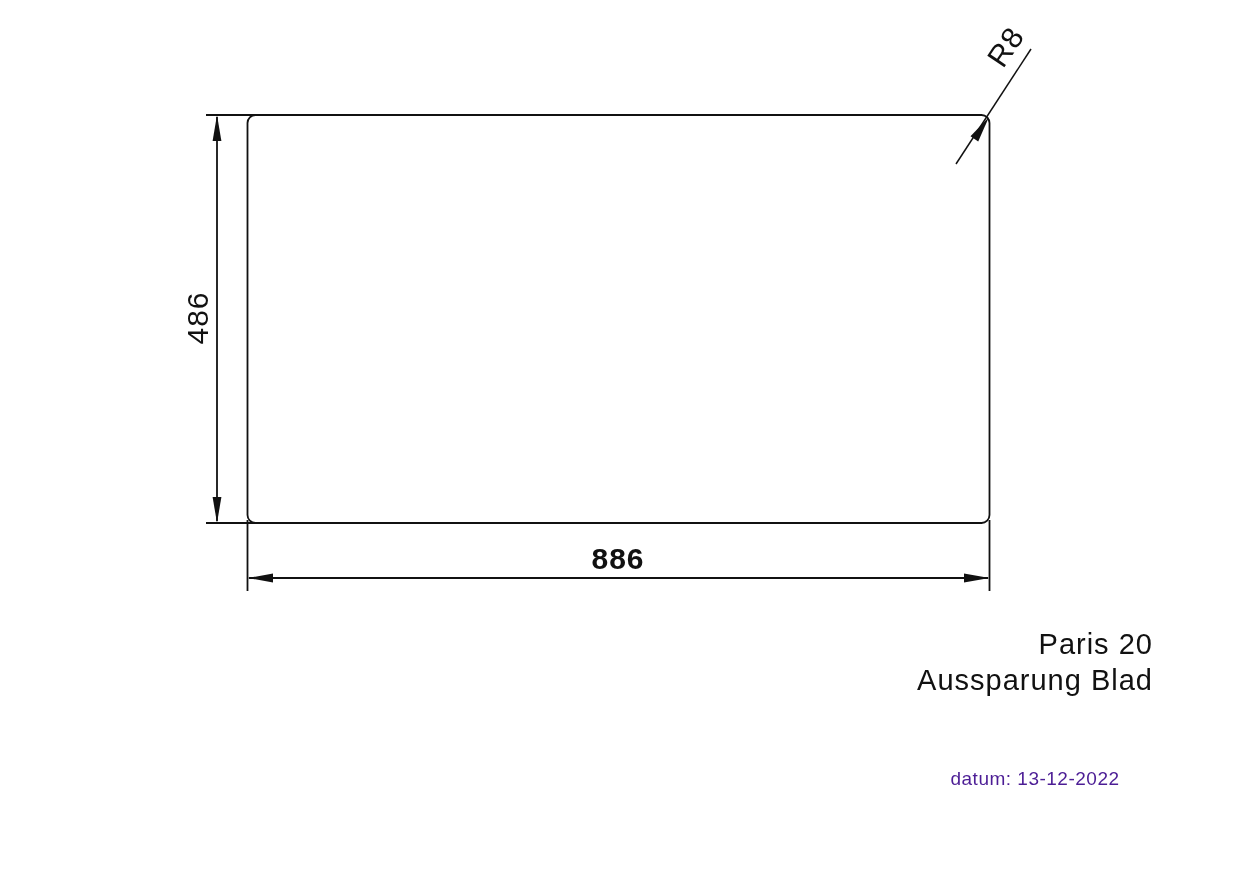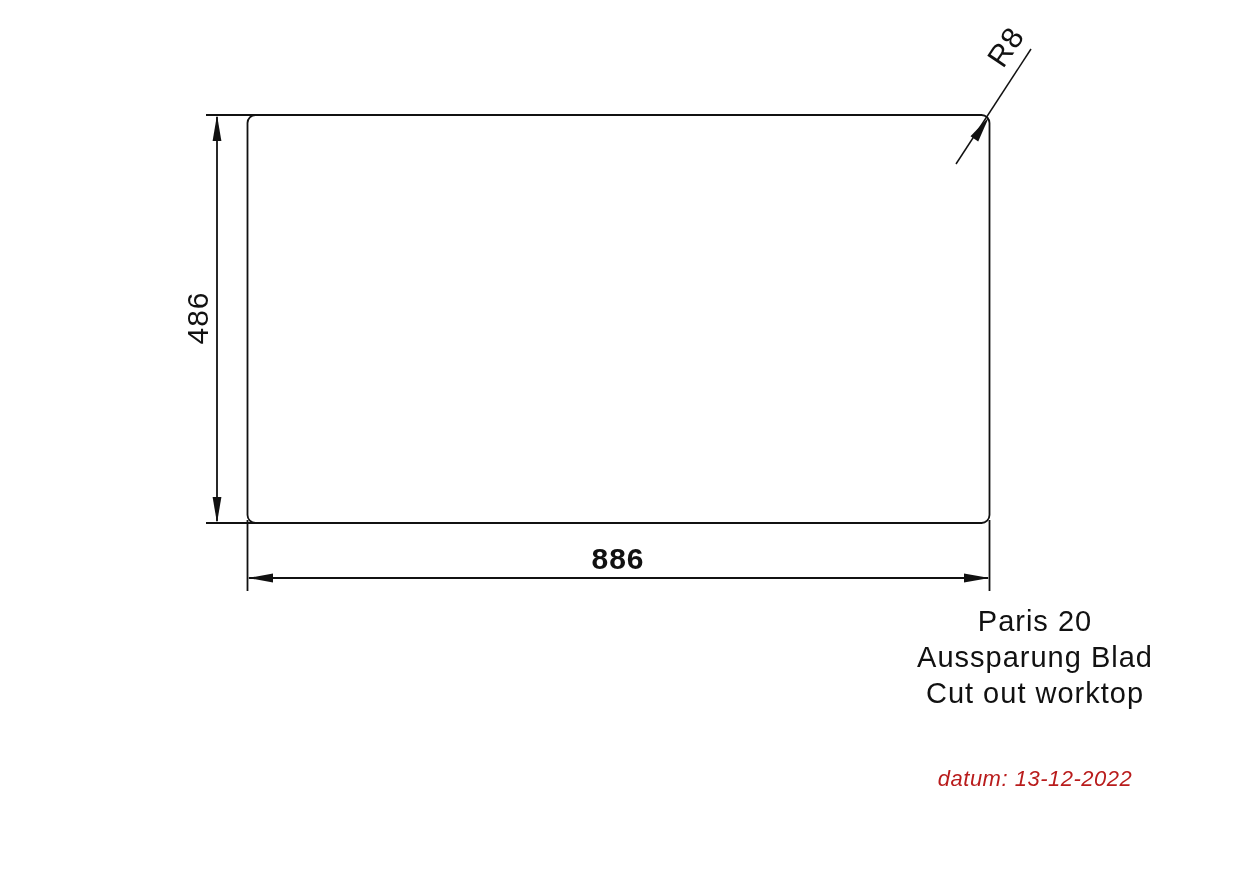--- a/index.html
+++ b/index.html
@@ -31,39 +31,38 @@
   }
   .dim-label.vertical {
     transform: translate(-50%, -50%) rotate(-90deg);
   }
   .dim-label.radius {
     transform: translate(-50%, -50%) rotate(-56deg);
   }
   #title-block {
     position: absolute;
     left: 1035px;
-    top: 603px;
+    top: 626px;
     transform: translateX(-50%);
-    text-align: center;
+    text-align: right;
     font-size: 29px;
     letter-spacing: 1px;
     line-height: 36px;
     color: #111111;
     white-space: nowrap;
   }
   #date-line {
     position: absolute;
     left: 1035px;
     top: 779px;
     transform: translate(-50%, -50%);
-    font-size: 22px;
+    font-size: 19px;
     letter-spacing: 0.5px;
-    color: #b91c1c;
+    color: #4c1d95;
     white-space: nowrap;
-    font-style: italic;
   }
 </style>
 </head>
 <body>
 
 <div id="canvas">
 
   <svg id="drawing-svg" width="1249" height="883" viewBox="0 0 1249 883">
     <g stroke="#111111" stroke-width="1.8" fill="none">
 
@@ -93,18 +92,17 @@
 
   <div class="dim-label vertical" style="left:198px; top:318px;">486</div>
 
   <div class="dim-label" style="left:618px; top:559px;font-weight:bold;">886</div>
 
   <div class="dim-label radius" style="left:1006px; top:47px;">R8</div>
 
   <div id="title-block">
     <div>Paris 20</div>
     <div>Aussparung Blad</div>
-    <div>Cut out worktop</div>
   </div>
 
   <div id="date-line">datum: 13-12-2022</div>
 
 </div>
 
 </body></html>

